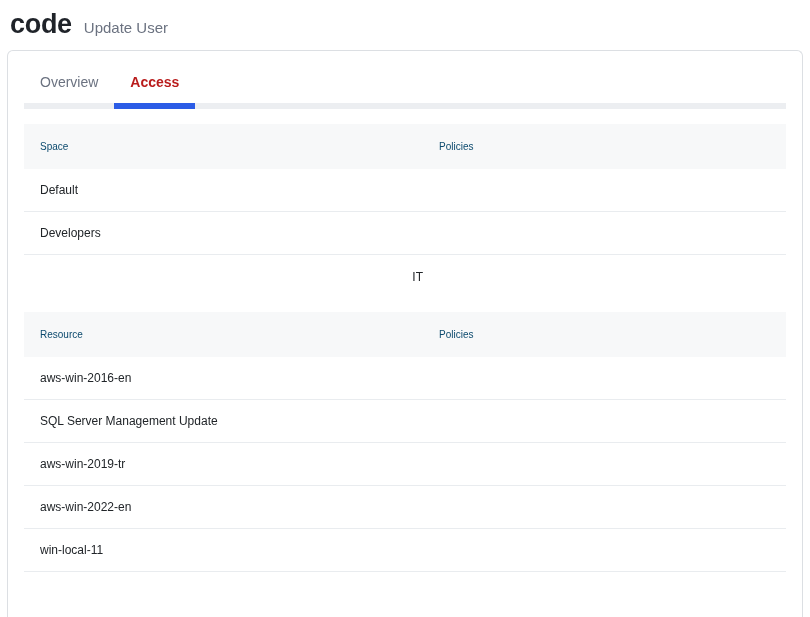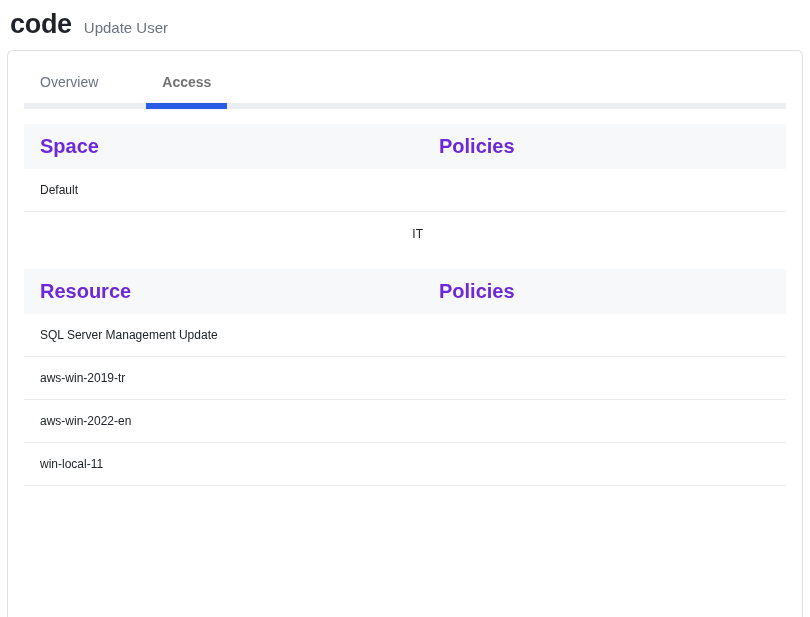--- a/index.html
+++ b/index.html
@@ -15,35 +15,35 @@
   html,body{width:810px;height:617px;overflow:hidden;background:#ffffff;
     font-family:"Liberation Sans","DejaVu Sans",sans-serif;color:var(--text);}
 
   .page-header{padding:9px 10px 0;height:50px;display:flex;align-items:baseline;text-align:right;}
   .page-title{font-size:27px;font-weight:600;letter-spacing:-0.3px;color:#1f2329;line-height:30px;}
   .page-subtitle{font-size:15px;color:var(--muted);margin-left:12px;}
 
   .card{margin:0 7px;border:1px solid var(--card-border);
     border-radius:6px 6px 0 0;border-bottom:none;height:580px;background:#fff;}
 
-  .tab-bar{display:flex;padding:12px 16px 0;gap:32px;}
+  .tab-bar{display:flex;padding:12px 16px 0;}
   .tab{padding:11px 16px 13px;font-size:14px;color:var(--muted);
     position:relative;cursor:pointer;background:none;border:none;
     font-family:inherit;line-height:16px;}
-  .tab.active{color:#737373;font-weight:600;}
+  .tab.active{color:#b91c1c;font-weight:600;}
   .tab.active::after{content:"";position:absolute;left:0;right:0;bottom:-6px;
     height:6px;background:var(--accent);}
   .tab-track{height:6px;margin:0 16px;background:var(--track);}
 
   .tables{margin:15px 16px 0;}
   .access-table + .access-table{margin-top:14px;}
 
   .table-header{display:grid;grid-template-columns:399px 1fr;align-items:center;
     height:45px;background:var(--header-bg);}
-  .table-header .hcell{font-size:20px;font-weight:700;color:#6d28d9;padding-left:16px;}
+  .table-header .hcell{font-size:10px;font-weight:400;color:#0c4a6e;padding-left:16px;}
 
   .table-row{display:grid;grid-template-columns:399px 1fr;align-items:center;
     height:43px;border-bottom:1px solid var(--divider);cursor:pointer;}
   .table-row .cell{font-size:12px;color:var(--text);padding-left:16px;
     white-space:nowrap;overflow:hidden;text-overflow:ellipsis;}
   .access-table[data-first="true"] .table-row:last-child{border-bottom:none;text-align:right;}
 </style>
 </head>
 <body>
 
@@ -67,31 +67,39 @@
     <div class="table-header">
       <div class="hcell">Space</div>
       <div class="hcell">Policies</div>
     </div>
     <div>
           <div class="table-row">
     <div class="cell">Default</div>
     <div class="cell"></div>
   </div>
           <div class="table-row">
+    <div class="cell">Developers</div>
+    <div class="cell"></div>
+  </div>
+          <div class="table-row">
     <div class="cell">IT</div>
     <div class="cell"></div>
   </div>
         </div>
   </div>
       <div class="access-table" data-first="false">
     <div class="table-header">
       <div class="hcell">Resource</div>
       <div class="hcell">Policies</div>
     </div>
     <div>
+          <div class="table-row">
+    <div class="cell">aws-win-2016-en</div>
+    <div class="cell"></div>
+  </div>
           <div class="table-row">
     <div class="cell">SQL Server Management Update</div>
     <div class="cell"></div>
   </div>
           <div class="table-row">
     <div class="cell">aws-win-2019-tr</div>
     <div class="cell"></div>
   </div>
           <div class="table-row">
     <div class="cell">aws-win-2022-en</div>

